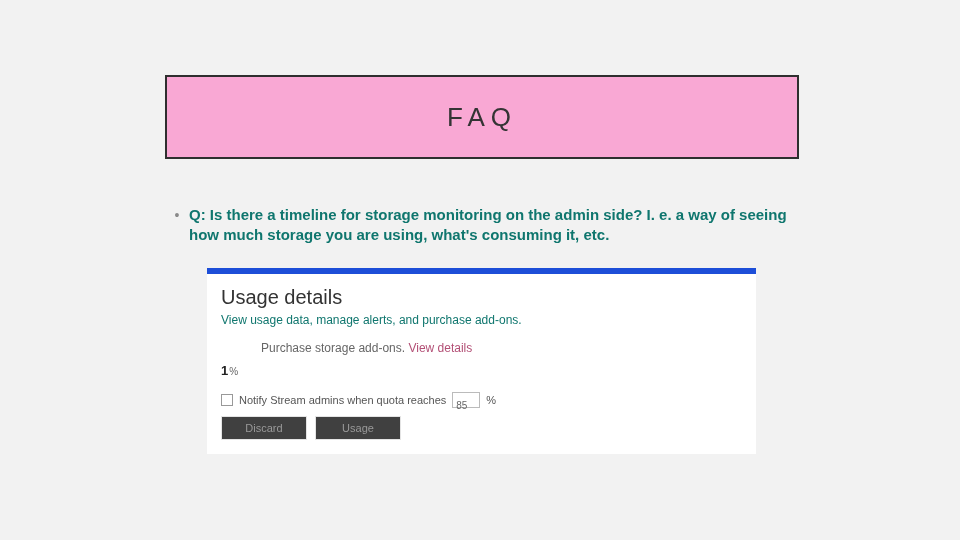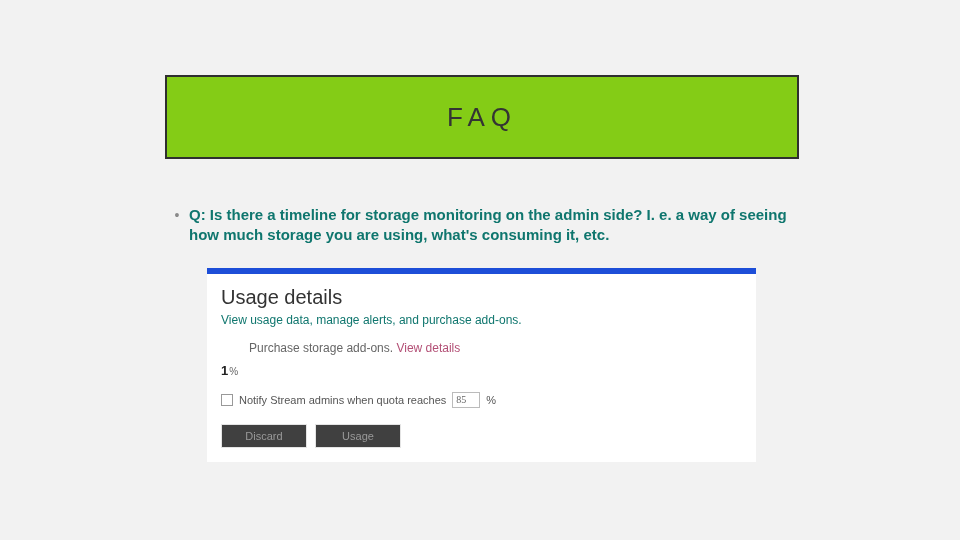--- a/index.html
+++ b/index.html
@@ -16,21 +16,21 @@
     width: 960px;
     height: 540px;
   }
   .title-box {
     position: absolute;
     left: 165px;
     top: 75px;
     width: 630px;
     height: 80px;
     border: 2px solid #2f2f2f;
-    background: #84cc16;
+    background: #f9a8d4;
     display: flex;
     align-items: center;
     justify-content: center;
   }
   .title-text {
     font-size: 26px;
     letter-spacing: 6px;
     color: #343434;
     font-weight: 400;
   }
@@ -103,61 +103,60 @@
     left: 0; right: 0; top: 0; bottom: 0;
     display: flex;
     align-items: center;
     justify-content: center;
     font-size: 12px;
     font-weight: 600;
     color: #fff;
     text-shadow: 0 0 2px rgba(0,0,0,0.4);
   }
   .addons-text {
-    margin-left: 28px;
+    margin-left: 40px;
     font-size: 12px;
     color: #666;
   }
   .addons-link {
     color: #b35076;
     cursor: pointer;
   }
   .percent-row {
     font-size: 13px;
     color: #222;
     margin: 8px 0 14px 0;
   }
   .percent-num { font-weight: 700; }
   .percent-sym { font-size: 10px; color: #666; margin-left: 1px; }
   .notify-row {
     display: flex;
     align-items: center;
     font-size: 11px;
     color: #555;
     gap: 6px;
-    margin-bottom: 16px;
+    margin-bottom: 8px;
   }
   .chk {
     width: 12px;
     height: 12px;
     border: 1px solid #999;
     background: #fff;
     box-sizing: border-box;
   }
   .quota-input {
     width: 28px;
     height: 16px;
     border: 1px solid #bbb;
     font-size: 10px;
     text-align: left;
-    padding: 1px 3px;
+    padding: 7px 3px;
     box-sizing: border-box;
     color: #666;
     background: #fff;
-    font-family: Liberation Serif, serif;
   }
   .btn-row {
     display: flex;
     gap: 8px;
   }
   .btn {
     width: 84px;
     height: 22px;
     font-size: 11px;
     display: flex;

